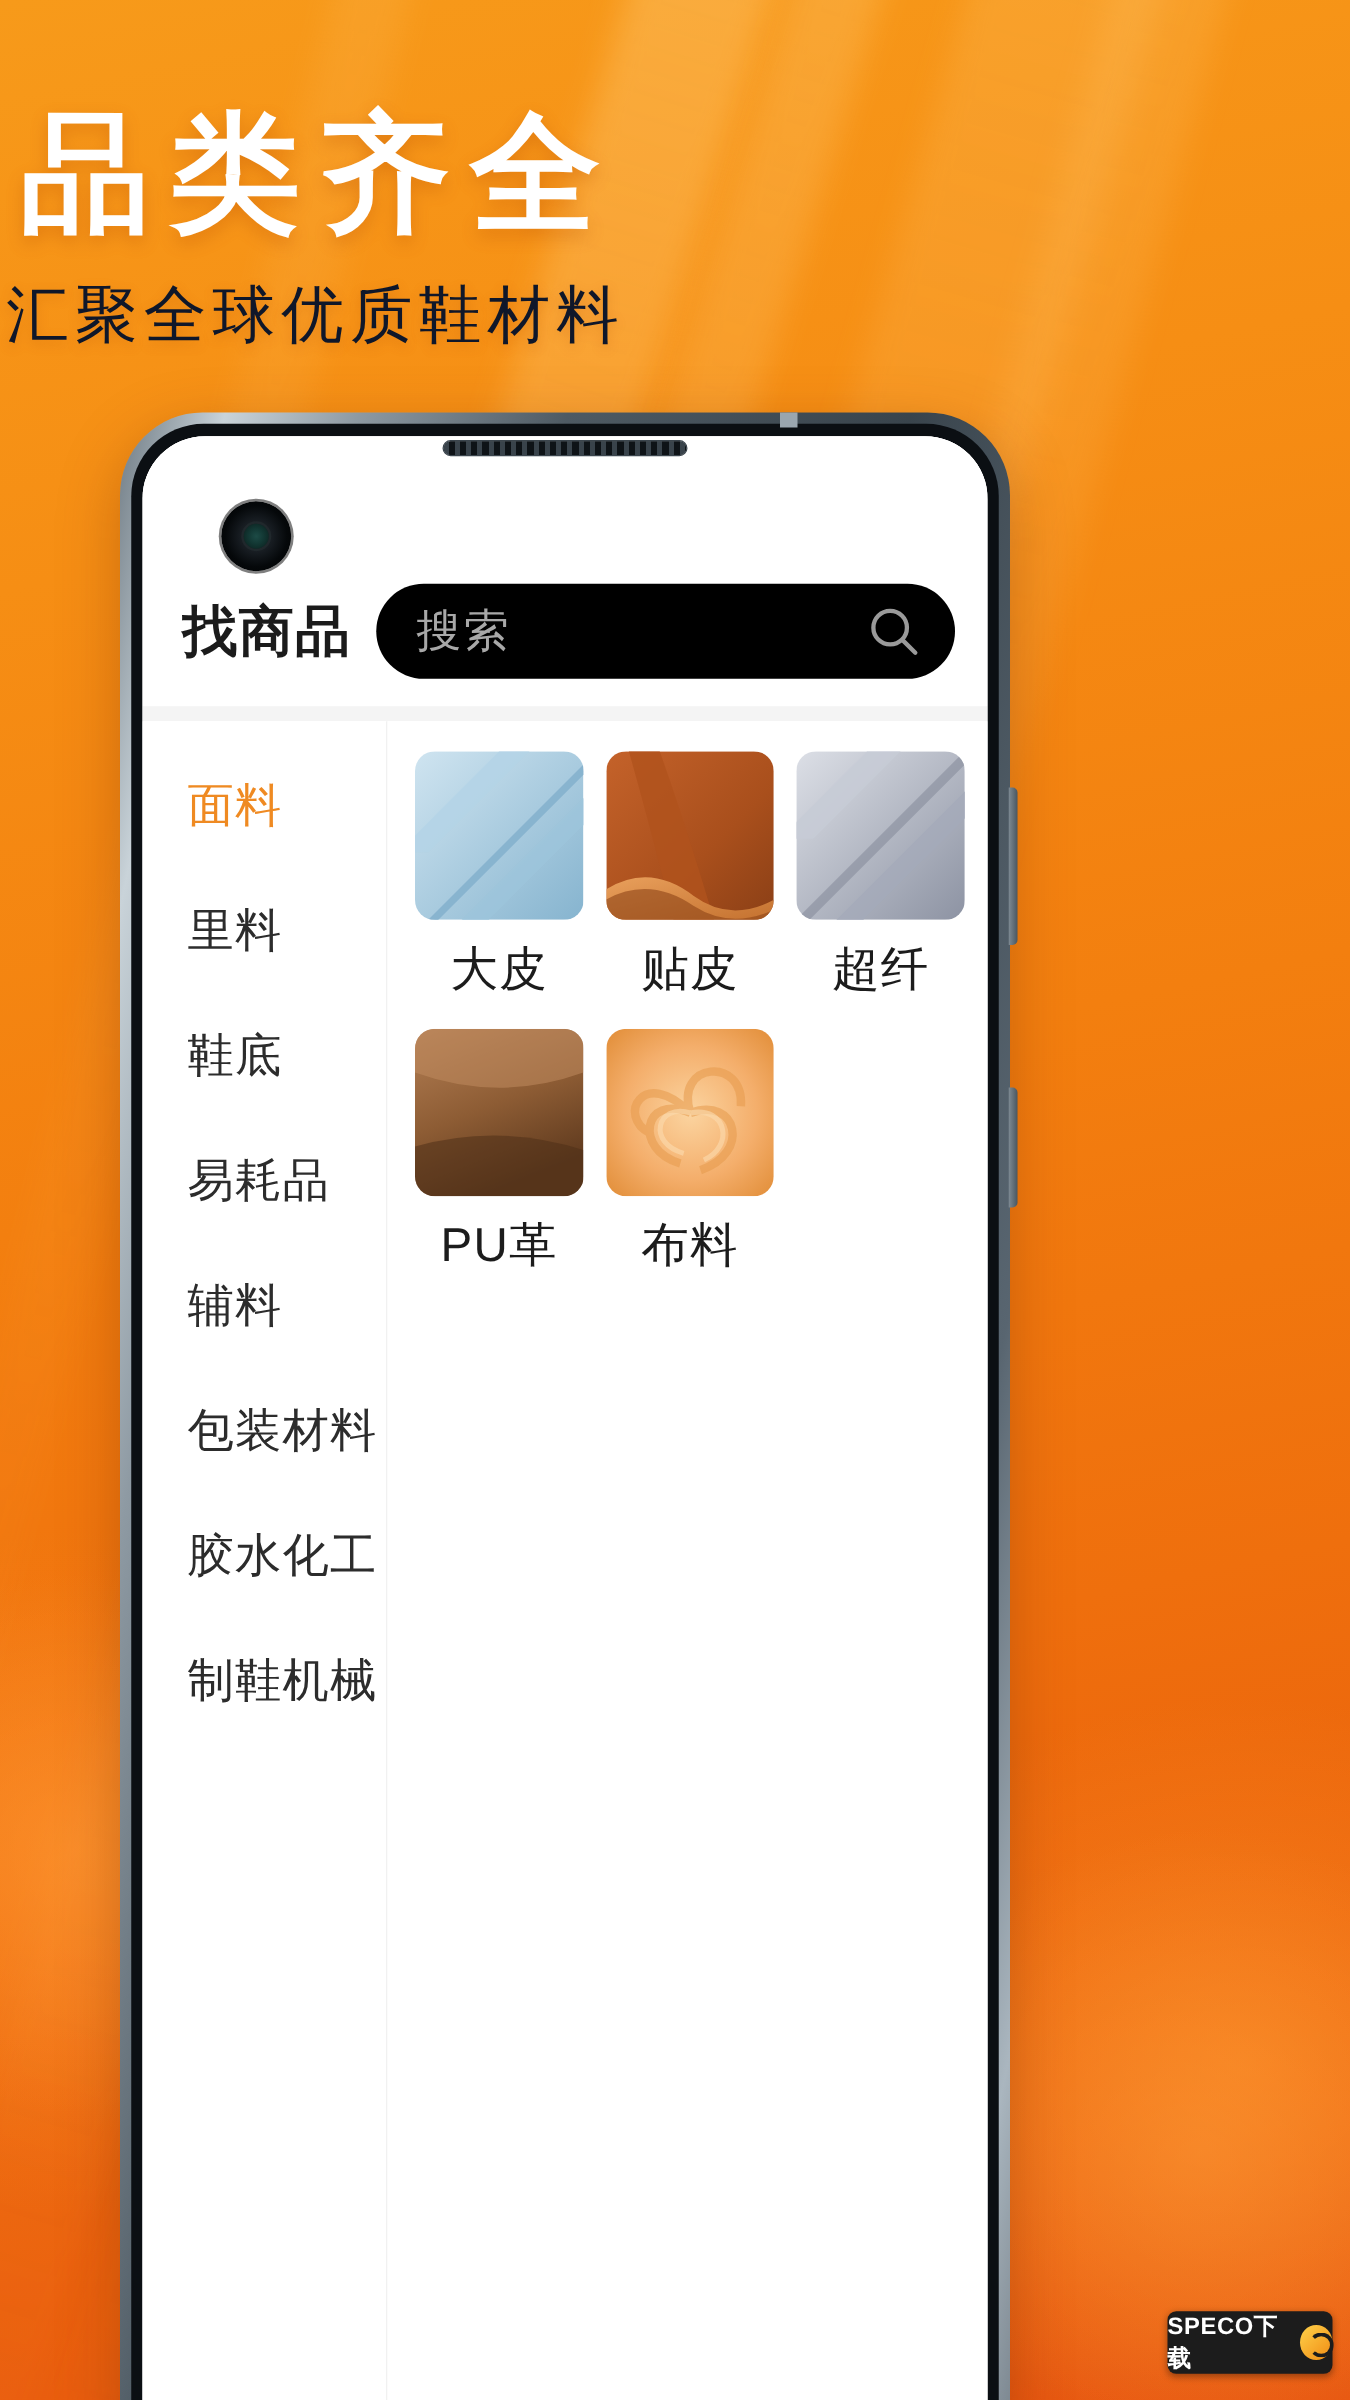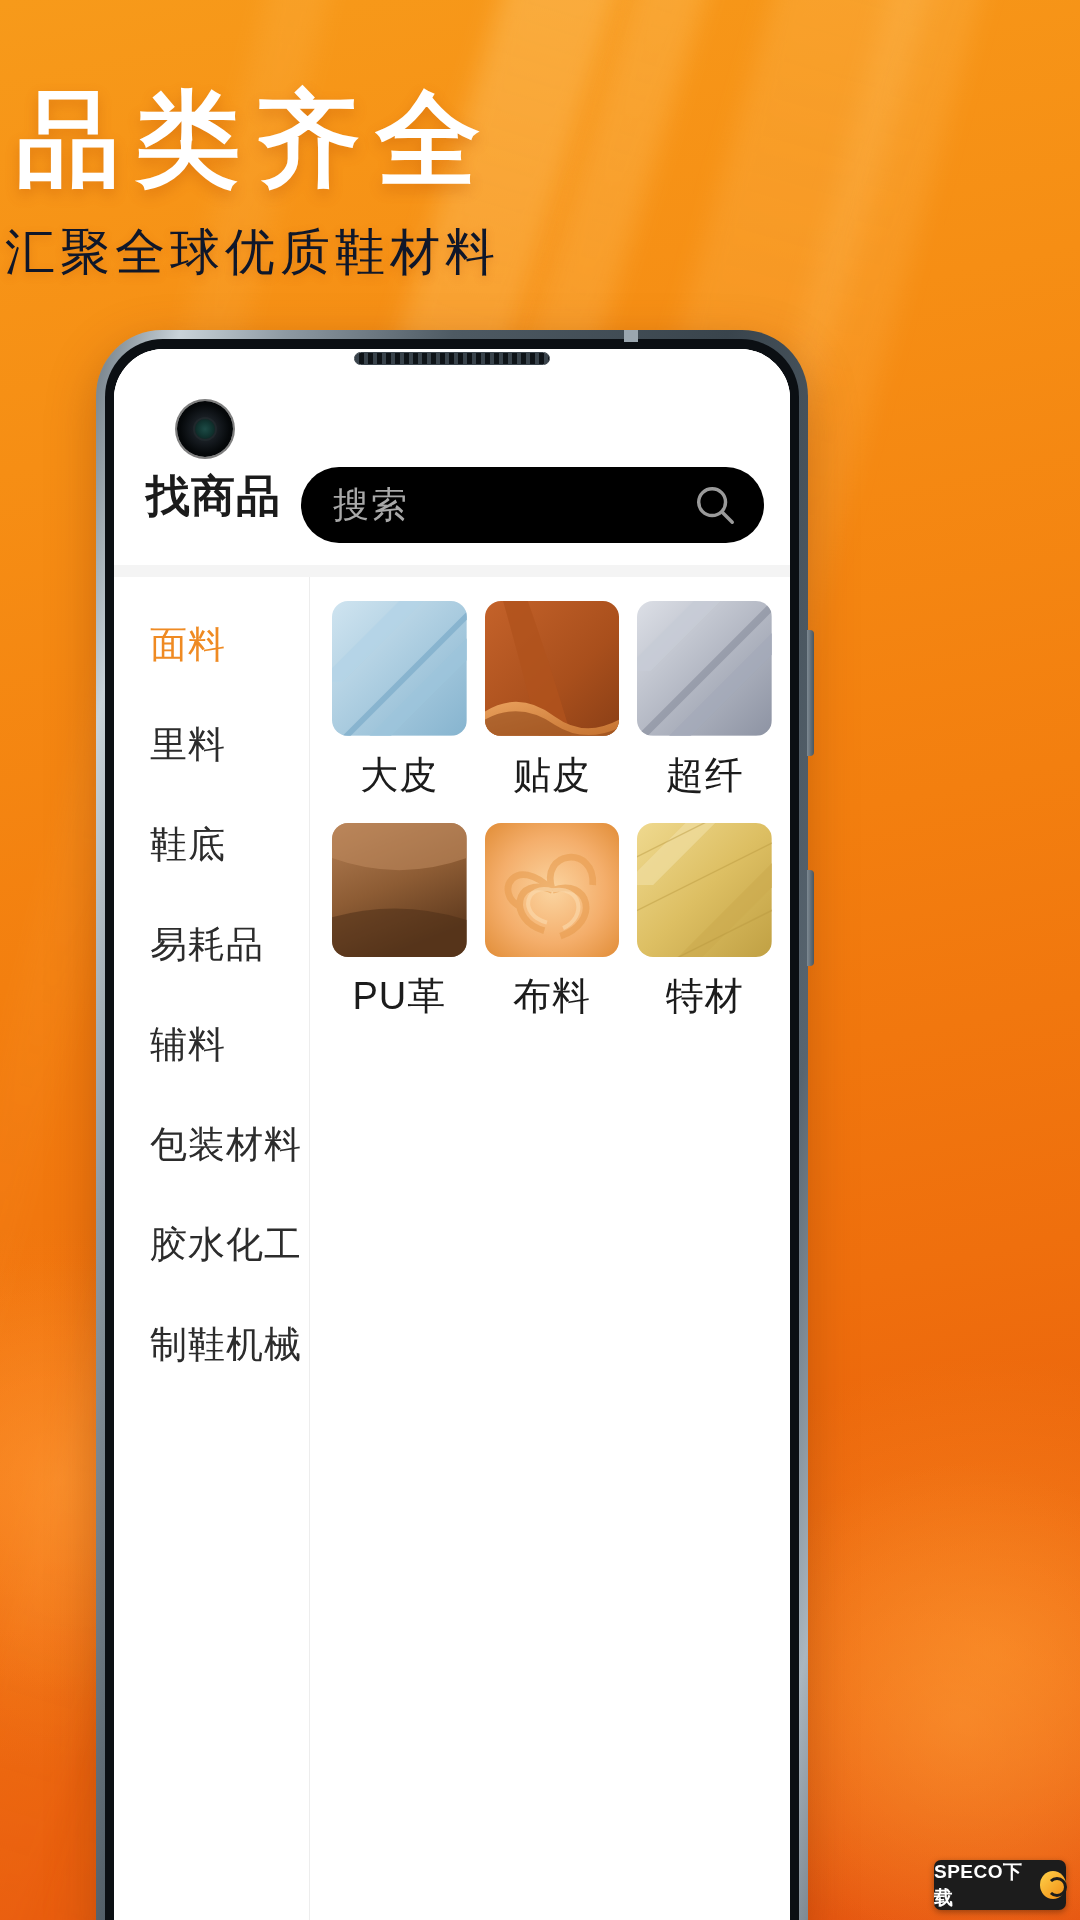--- a/index.html
+++ b/index.html
@@ -63,21 +63,21 @@
     box-shadow:0 0 0 2px #20282c; }
 
   
   .side-key { position:absolute; right:-6px; width:7px; border-radius:0 4px 4px 0;
     background:linear-gradient(to right,#7e8a93,#495660); z-index:12; }
   #key-volume { top:300px; height:126px; }
   #key-power  { top:540px; height:96px; }
 
   
   #app { position:absolute; inset:0; display:flex; flex-direction:column; background:#fff; }
-  #app-topbar { flex:0 0 auto; padding:118px 26px 22px 32px; display:flex; gap:20px; background:#fff; }
+  #app-topbar { flex:0 0 auto; padding:118px 26px 22px 32px; display:flex; align-items:center; gap:20px; background:#fff; }
   #app-title { font-size:44px; font-weight:700; color:#1b1b1b; letter-spacing:1px; white-space:nowrap; }
   #search-box { flex:1; height:76px; border-radius:38px; background:#000000;
     display:flex; align-items:center; padding:0 26px 0 32px; }
   #search-placeholder { flex:1; font-size:36px; color:#a8a8a8; letter-spacing:2px; }
   #search-icon { width:46px; height:46px; flex:0 0 auto; color:#9a9a9a; }
   #topbar-divider { height:12px; background:#f4f4f4; }
 
   #app-body { flex:1; display:flex; min-height:0; background:#fff; }
 
   
@@ -89,21 +89,21 @@
 
   
   #grid-panel { flex:1; padding:24px 18px 0 22px; overflow:hidden; background:#fff; }
   #grid { display:grid; grid-template-columns:repeat(3,1fr); column-gap:18px; row-gap:22px; }
   .cell { display:flex; flex-direction:column; align-items:center; }
   .thumb { width:100%; aspect-ratio:1/1; border-radius:16px; overflow:hidden; position:relative; }
   .thumb svg { display:block; width:100%; height:100%; }
   .cell-label { margin-top:14px; font-size:38px; color:#1c1c1c; letter-spacing:1px; white-space:nowrap; }
 
   
-  #watermark { position:absolute; right:14px; bottom:10px; z-index:40;
+  #watermark { position:absolute; right:14px; bottom:21px; z-index:40;
     width:132px; height:50px; border-radius:7px; background:#1c1c1c;
     display:flex; align-items:center; justify-content:center; gap:5px;
     box-shadow:0 2px 6px rgba(0,0,0,.35); }
   #watermark-text { font-size:19px; font-weight:700; color:#ffffff; letter-spacing:.5px; }
   #watermark-mark { width:28px; height:28px; border-radius:50%;
     background:linear-gradient(135deg,#ffd24a,#f08a12); position:relative; }
   #watermark-mark::after { content:""; position:absolute; left:7px; top:6px;
     width:14px; height:14px; border:3px solid #1c1c1c; border-radius:50%; border-left-color:transparent; }
 </style>
 </head>
@@ -283,42 +283,20 @@
                     </g>
                     <g fill="none" stroke="#fcdcb0" stroke-width="3" opacity=".6">
                       <path d="M 50 50 C 30 44 24 68 46 74"></path>
                       <path d="M 50 50 C 72 46 76 70 58 78"></path>
                     </g>
                   </svg>
                 </div>
                 <div class="cell-label">布料</div>
               </div>
 
-              <div class="cell">
-                <div class="thumb">
-                  <svg viewBox="0 0 100 100" preserveAspectRatio="none">
-                    <defs>
-                      <linearGradient id="g5" x1="0" y1="0" x2="1" y2="1">
-                        <stop offset="0%" stop-color="#efd98f"></stop>
-                          <stop offset="50%" stop-color="#ddbf63"></stop>
-                        <stop offset="100%" stop-color="#c0a043"></stop>
-                      </linearGradient>
-                    </defs>
-                    <rect width="100" height="100" fill="url(#g5)"></rect>
-                    <path d="M -10 46 L 46 -10 L 68 -10 L 12 46 Z" fill="#f0dda0" opacity=".7"></path>
-                    <path d="M 20 110 L 110 20 L 110 38 L 38 110 Z" fill="#cbaa4e" opacity=".6"></path>
-                    <g stroke="#b9983f" stroke-width="1" opacity=".45">
-                      <line x1="-10" y1="30" x2="70" y2="-10"></line>
-                      <line x1="-10" y1="70" x2="110" y2="10"></line>
-                      <line x1="10" y1="110" x2="110" y2="60"></line>
-                    </g>
-                  </svg>
-                </div>
-                <div class="cell-label">特材</div>
-              </div>
 
             </div>
           </div>
 
         </div>
       </div>
     </div>
   </div>
 </div>
 

